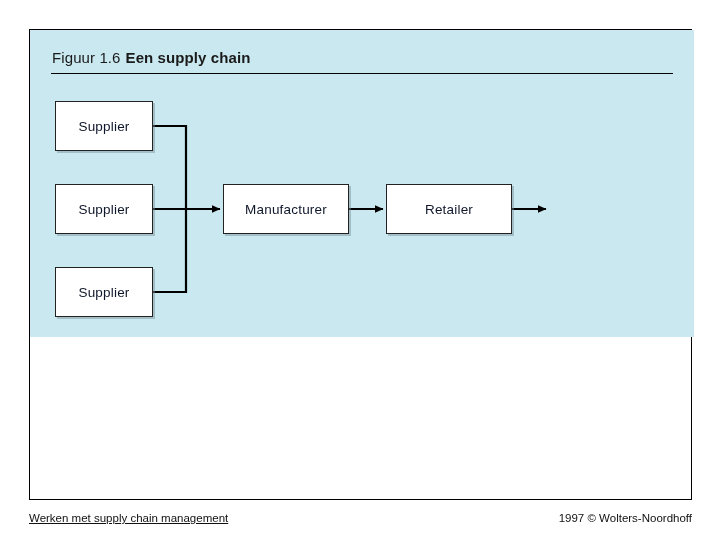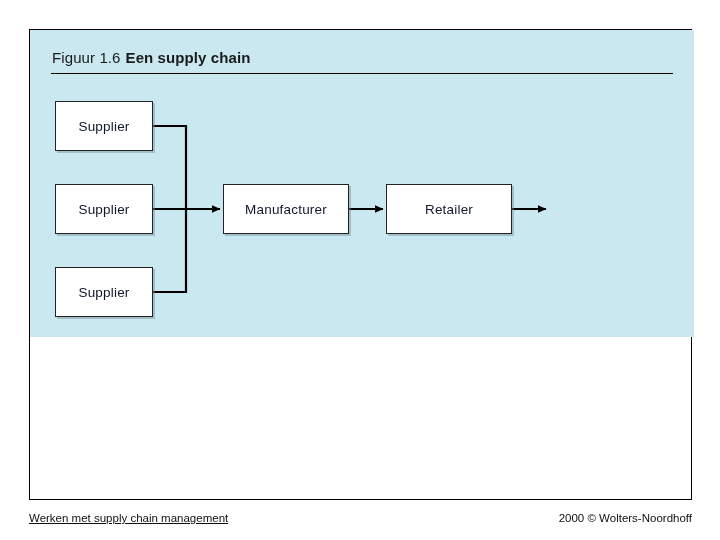--- a/index.html
+++ b/index.html
@@ -186,14 +186,14 @@
         <span class="node-label">Retailer</span>
       </div>
 
 
     </div>
   </div>
 </div>
 
 <div id="footer">
   <span id="footer-left">Werken met supply chain management</span>
-  <span id="footer-right">2000 © Wolters-Noordhoff</span>
+  <span id="footer-right">1997 © Wolters-Noordhoff</span>
 </div>
 
 </body></html>

